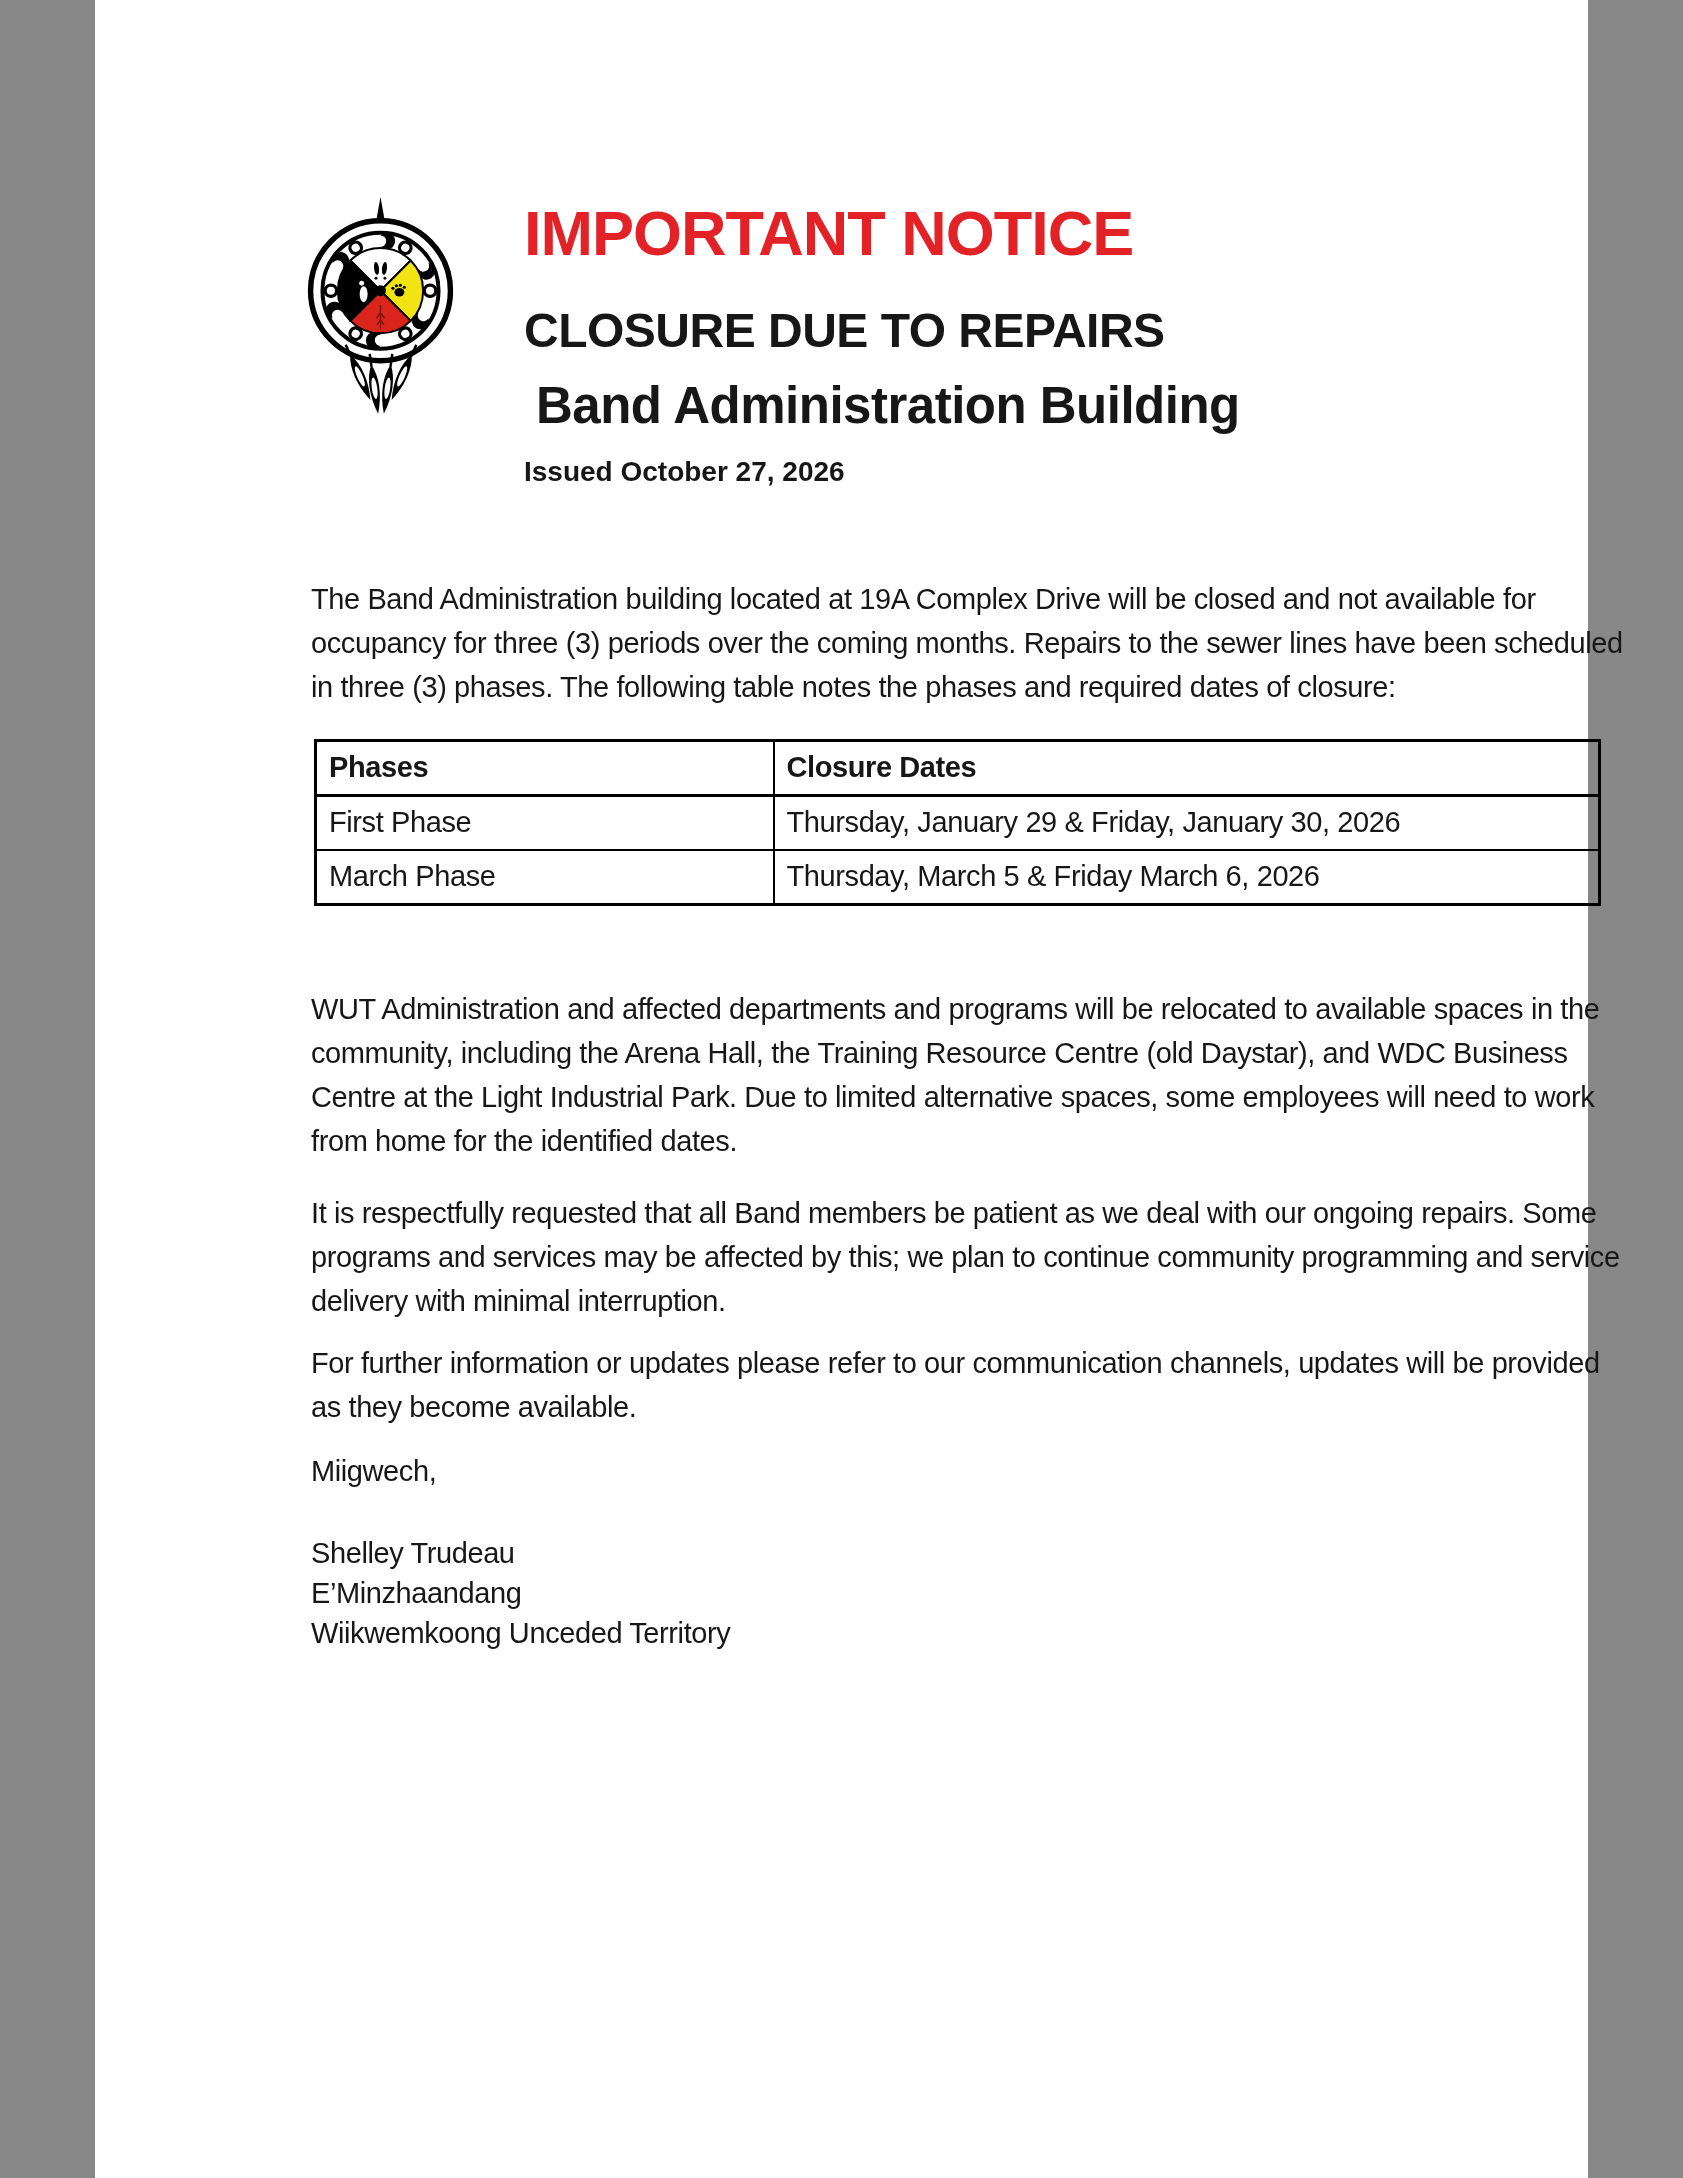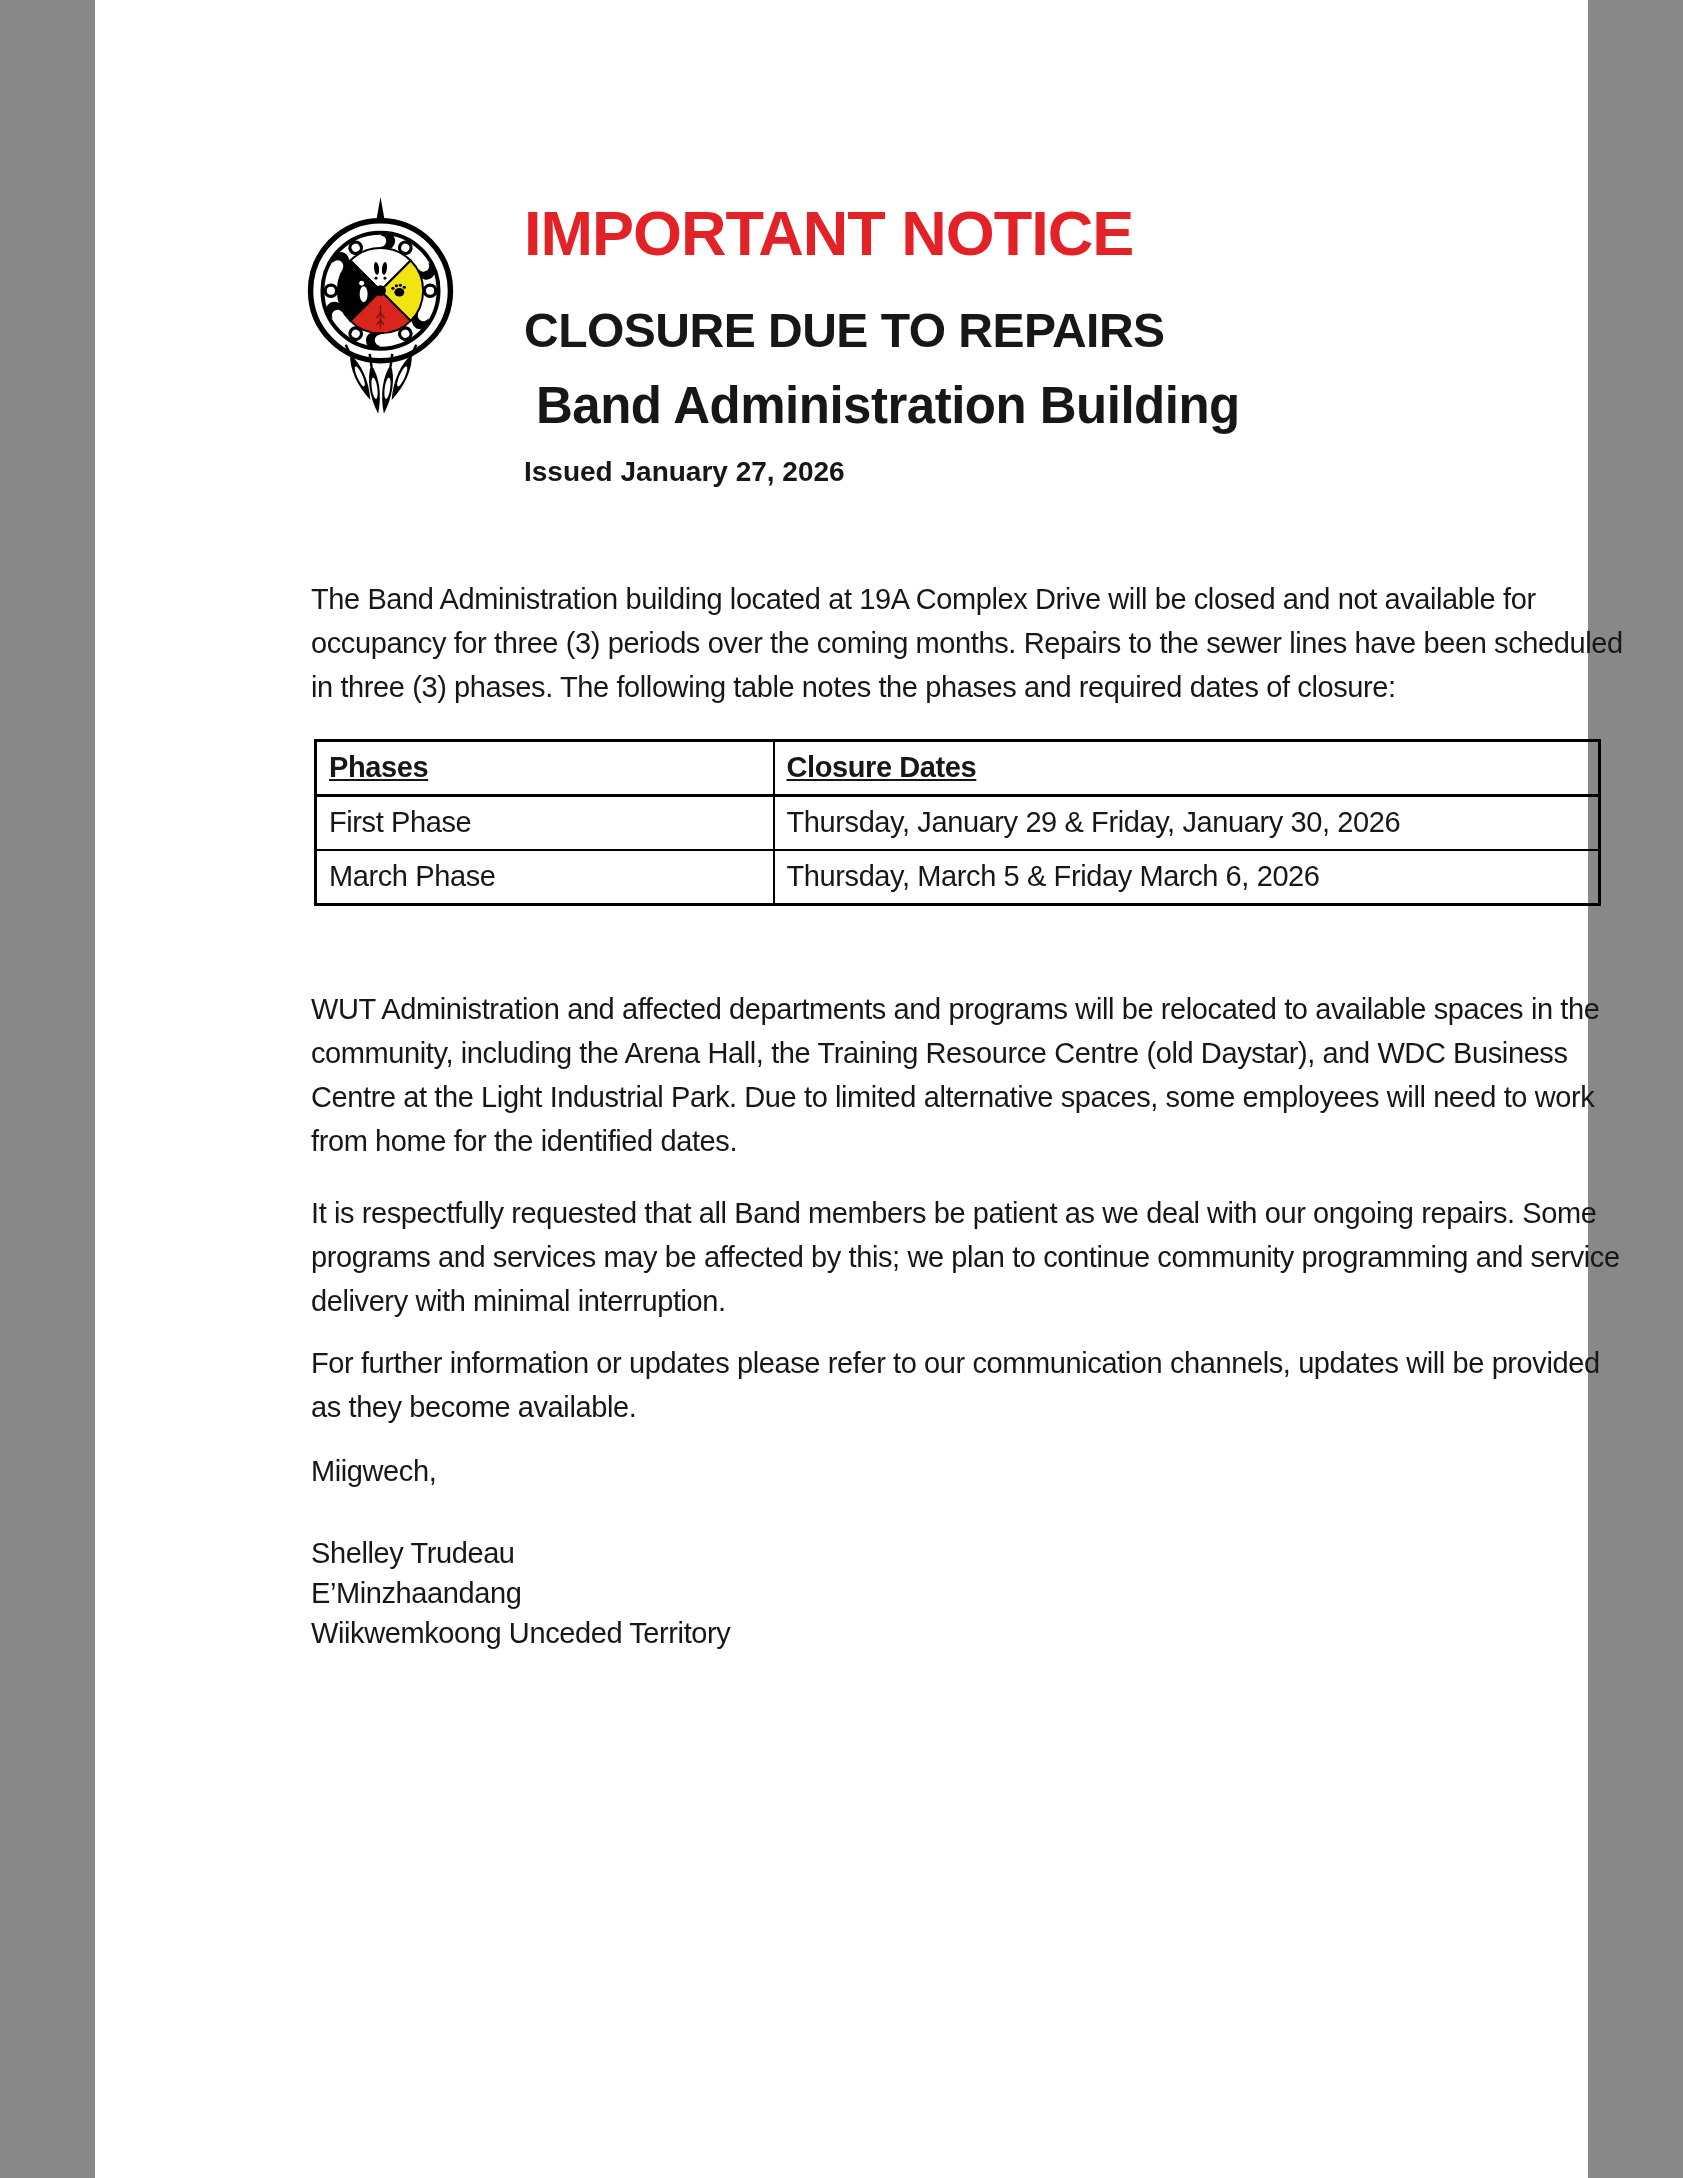--- a/index.html
+++ b/index.html
@@ -61,21 +61,21 @@
     border:3px solid #000;
   }
   table.schedule th, table.schedule td{
     border:2px solid #000;
     font-size:29px;
     padding:3px 10px 5px 12px;
     text-align:left;
     vertical-align:middle;
     letter-spacing:-0.4px;
   }
-  table.schedule th{font-weight:bold;border-bottom:3px solid #000;text-decoration:underline;}
+  table.schedule th{font-weight:bold;border-bottom:3px solid #000;}
   table.schedule col.c-phase{width:458px;}
   .hl{background:var(--hl);padding:3px 5px;margin-left:-5px;}
   
   .signature{margin-top:40px;line-height:40px;font-size:29px;}
 </style>
 </head>
 <body>
 
 <div class="page">
 
@@ -145,21 +145,21 @@
       <use href="#feather" transform="translate(88 322) rotate(-24)"></use>
       <use href="#feather" transform="translate(131 342) rotate(-8)"></use>
       <use href="#feather" transform="translate(171 342) rotate(8)"></use>
       <use href="#feather" transform="translate(214 322) rotate(24)"></use>
     </svg>
 
     <div class="header-text">
       <h1 class="title">IMPORTANT NOTICE</h1>
       <h2 class="subtitle1">CLOSURE DUE TO REPAIRS</h2>
       <h2 class="subtitle2">Band Administration Building</h2>
-      <div class="issued">Issued January 27, 2026</div>
+      <div class="issued">Issued October 27, 2026</div>
     </div>
   </header>
 
   <main class="doc-body">
 
     <p class="para p-intro">The Band Administration building located at 19A Complex Drive will be closed and not available for occupancy for three (3) periods over the coming months.  Repairs to the sewer lines have been scheduled in three (3) phases.  The following table notes the phases and required dates of closure:</p>
 
     <table class="schedule">
       <colgroup>
           <col class="c-phase">

